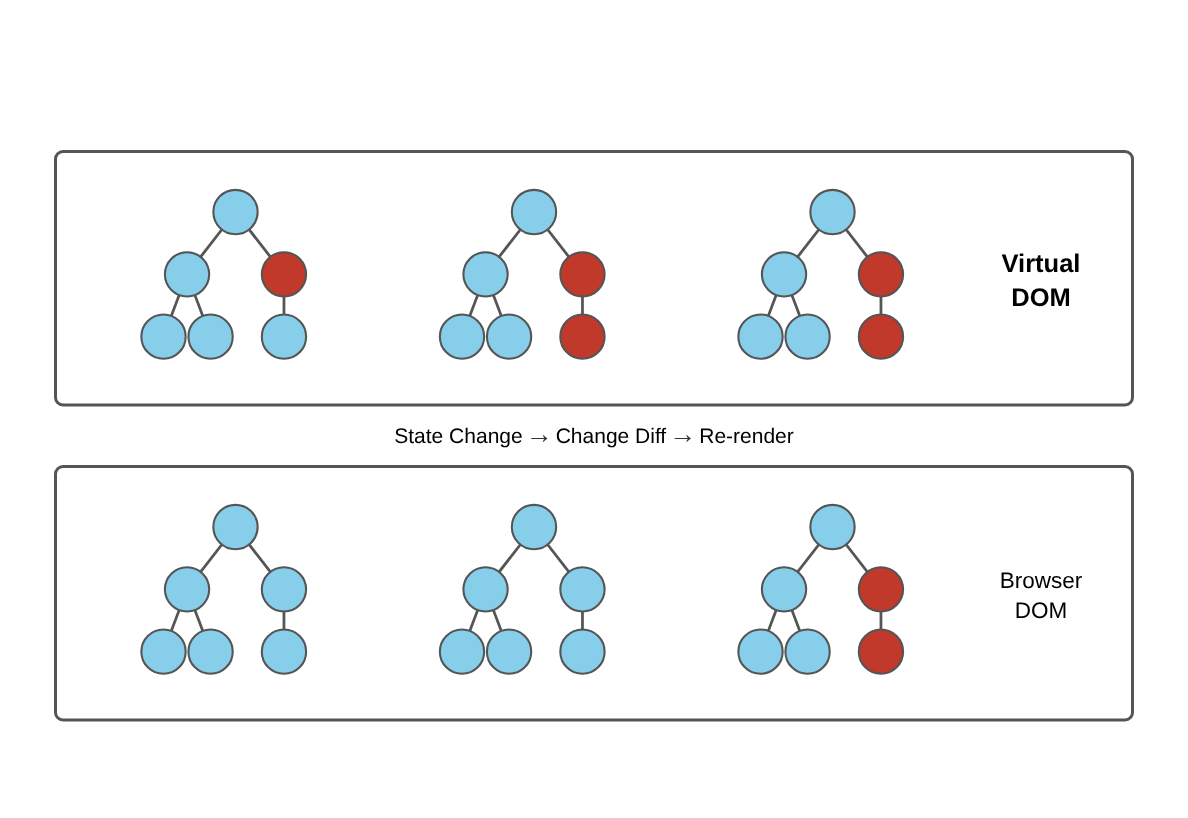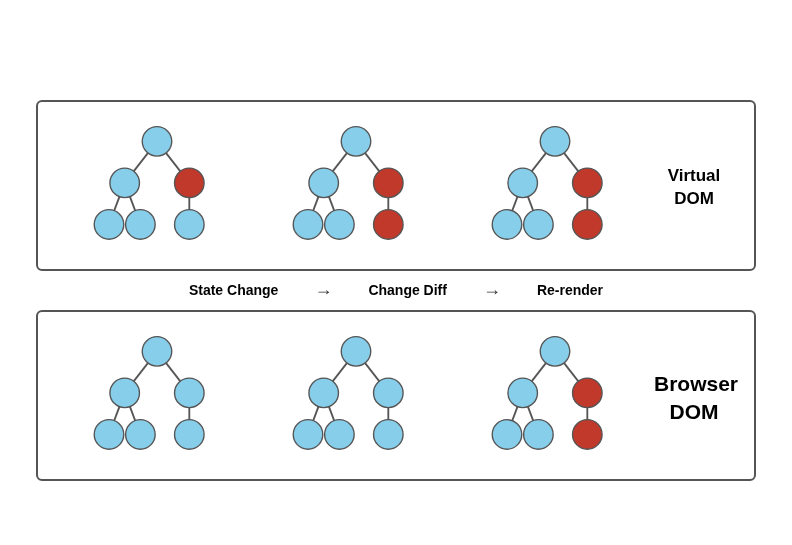--- a/index.html
+++ b/index.html
@@ -57,23 +57,22 @@
       font-size: 18px;
       color: #333;
     }
     .step-label-text {
       font-size: 14px;
     }
     .step-labels-row {
       display: flex;
       align-items: center;
       justify-content: center;
-      gap: 36px;
+      gap: 2px;
       padding: 8px 0 10px 0;
-      font-weight: bold;
     }
   </style>
 </head>
 <body>
 
 <div class="main-container">
 
   <div class="diagram-box">
     <div class="trees-area">
       <div class="tree-wrapper">
@@ -181,17 +180,17 @@
           <line x1="95" y1="65" x2="95" y2="110" stroke="#555" stroke-width="2"></line>
           <circle cx="60" cy="20" r="16" fill="#87CEEB" stroke="#555" stroke-width="1.5"></circle>
           <circle cx="25" cy="65" r="16" fill="#87CEEB" stroke="#555" stroke-width="1.5"></circle>
           <circle cx="95" cy="65" r="16" fill="#c0392b" stroke="#555" stroke-width="1.5"></circle>
           <circle cx="8" cy="110" r="16" fill="#87CEEB" stroke="#555" stroke-width="1.5"></circle>
           <circle cx="42" cy="110" r="16" fill="#87CEEB" stroke="#555" stroke-width="1.5"></circle>
           <circle cx="95" cy="110" r="16" fill="#c0392b" stroke="#555" stroke-width="1.5"></circle>
         </svg>
       </div>
     </div>
-    <div class="diagram-label" style="white-space:pre-line; font-size:21px; font-weight:bold;">Browser
+    <div class="diagram-label" style="white-space:pre-line; font-size:15px; font-weight:normal;">Browser
 DOM</div>
   </div>
 
 </div>
 
 </body></html>

